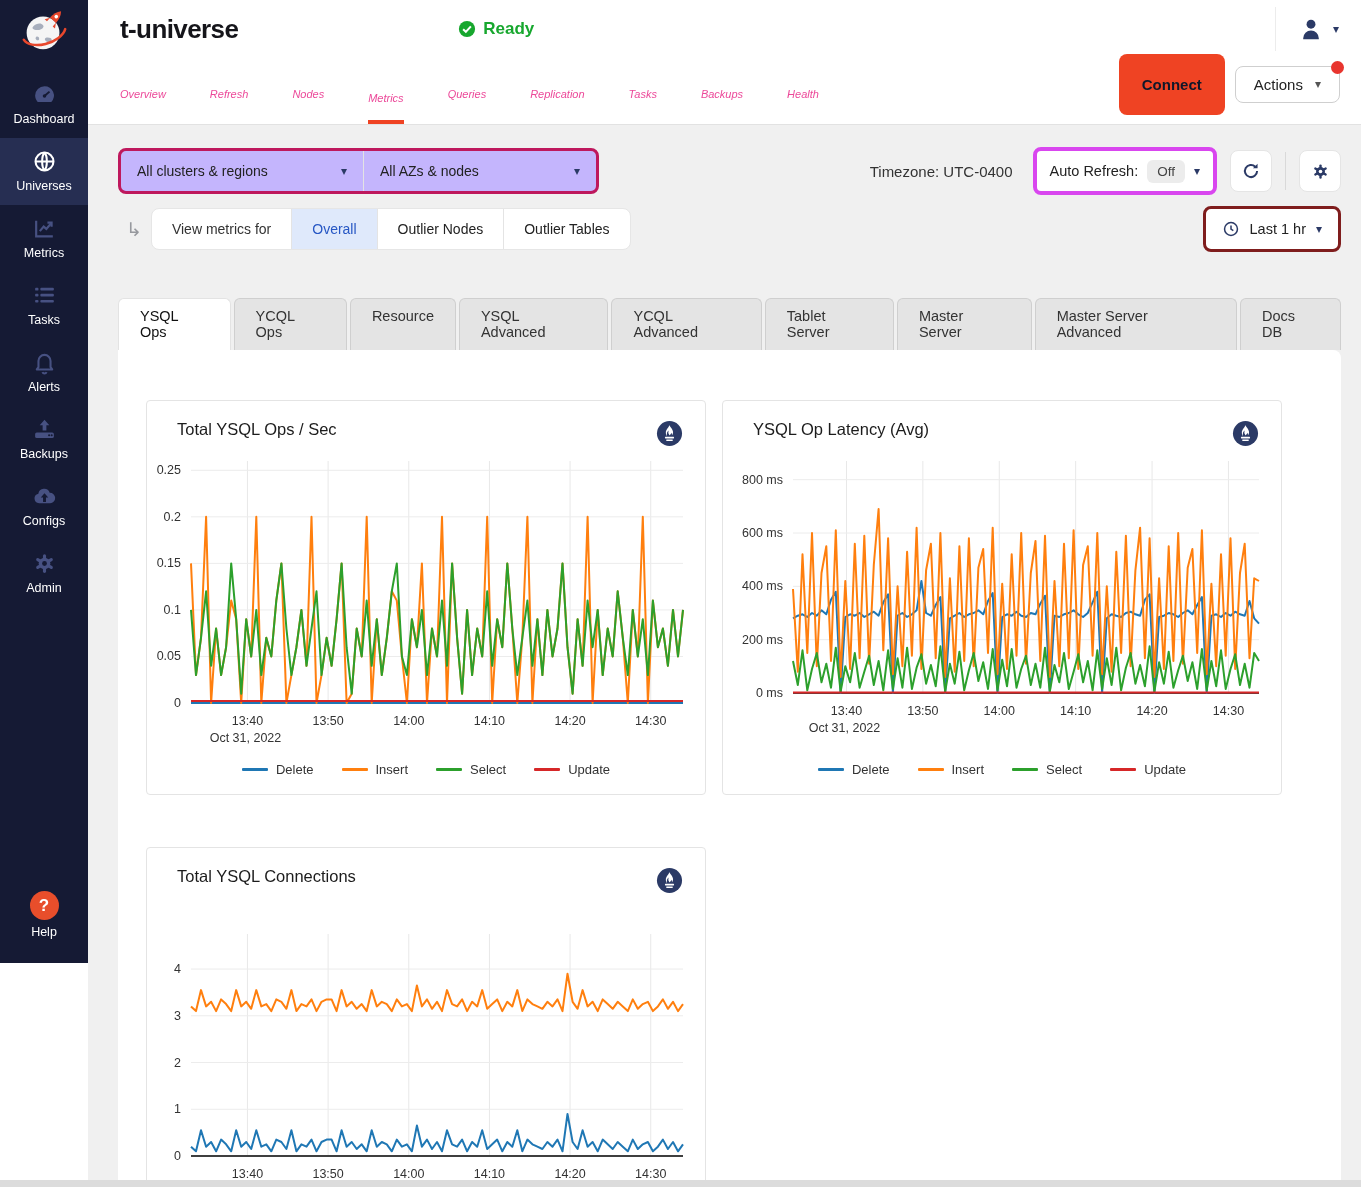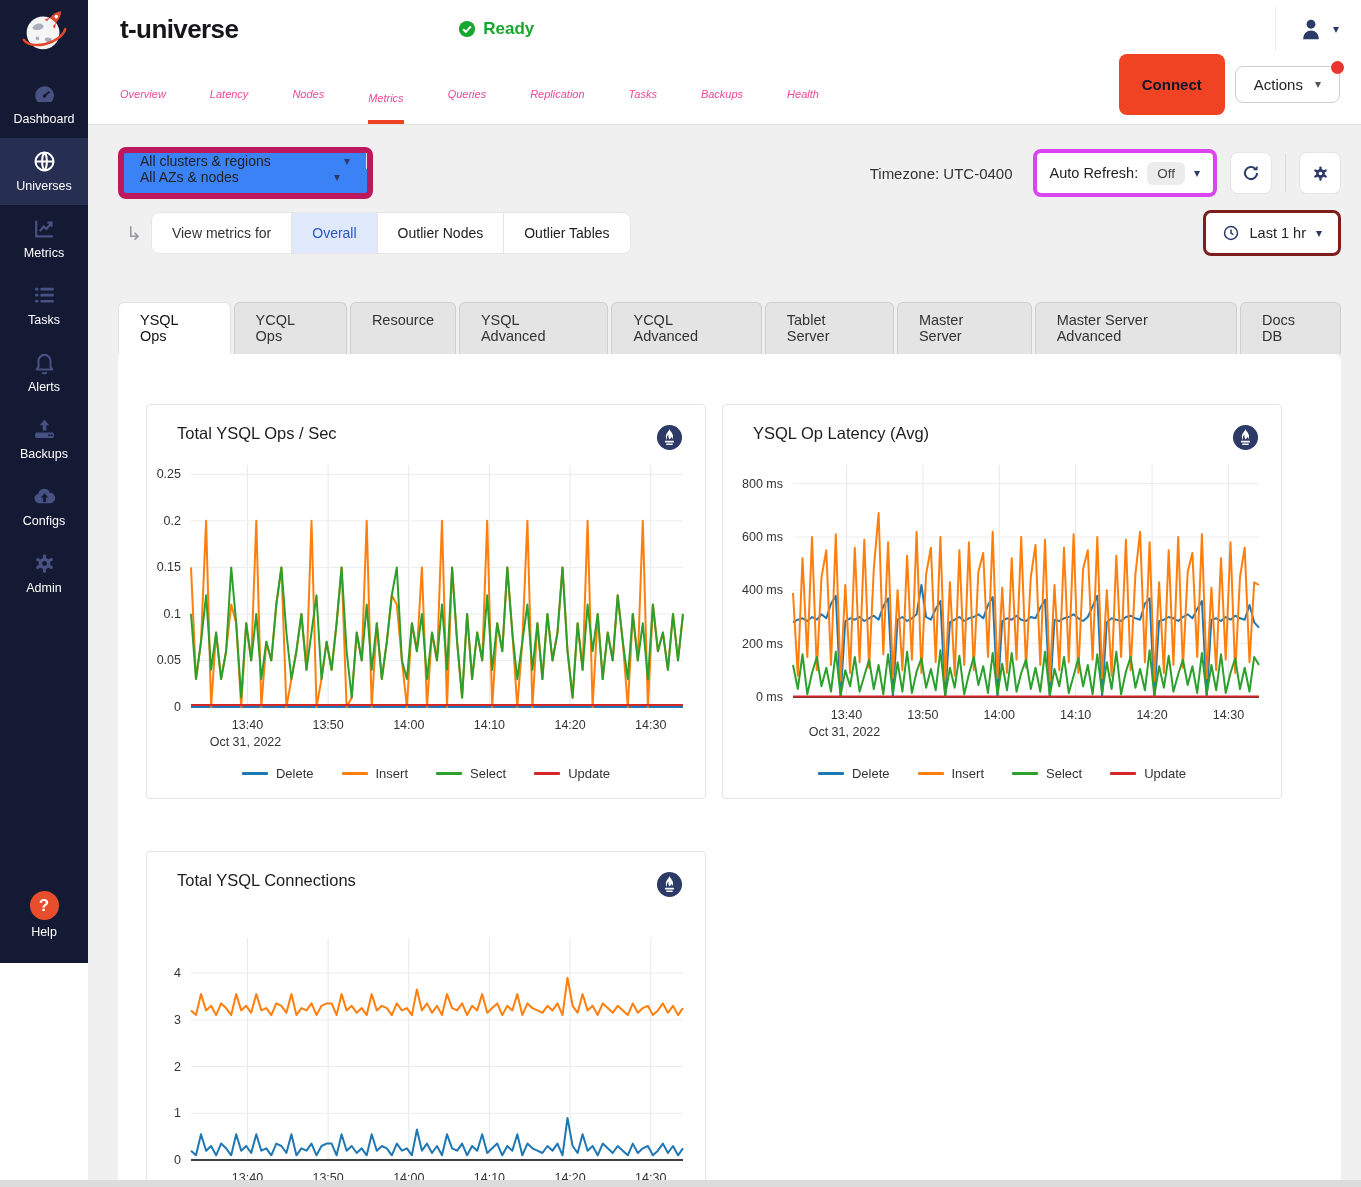--- a/index.html
+++ b/index.html
@@ -33,21 +33,21 @@
   .hnav .t.active{border-bottom-color:#ef4323;padding-bottom:16px;}
   .header-actions{margin-left:auto;display:flex;gap:10px;padding-right:21px;align-items:center;margin-bottom:14px;}
   .btn-connect{background:#ef4323;color:#0f172a;border:none;border-radius:8px;font-size:15px;font-weight:700;
                padding:22px 23px;cursor:pointer;font-family:inherit;}
   .btn-actions{background:#fff;border:1px solid #cfcfcf;border-radius:8px;font-size:15px;color:#222;
                padding:9px 18px;cursor:pointer;position:relative;font-family:inherit;display:flex;gap:12px;align-items:center;}
   .red-dot{position:absolute;top:-6px;right:-5px;width:13px;height:13px;border-radius:50%;background:#e8352e;}
   
   .content{background:#f0f0f0;height:1055px;box-sizing:border-box;padding:22px 20px 0 30px;position:relative;}
   .filters{display:flex;align-items:center;}
-  .select-group{display:flex;background:#3b82f6;border-radius:8px;border:6px solid #be185d;height:40px;flex-direction:column;}
+  .select-group{display:flex;background:#c4b5fd;border-radius:8px;border:3px solid #be185d;height:40px;}
   .sel{display:flex;align-items:center;justify-content:space-between;padding:0 16px;font-size:14px;color:#222;cursor:pointer;}
   .sel:first-child{width:210px;border-right:1px solid #e3e3e3;}
   .sel:last-child{width:200px;}
   .filters-right{margin-left:auto;display:flex;align-items:center;gap:13px;}
   .tz{font-size:15px;color:#333;margin-right:7px;}
   .auto-refresh{display:flex;align-items:center;gap:9px;background:#fff;border:4px solid #d946ef;border-radius:8px;
                 height:40px;padding:0 13px;font-size:14.5px;color:#222;}
   .pill{background:#ececec;border-radius:6px;padding:4px 10px;font-size:13.5px;color:#444;}
   .sq-btn{width:40px;height:40px;background:#fff;border:1px solid #e5e5e5;border-radius:8px;display:flex;
           align-items:center;justify-content:center;cursor:pointer;}
@@ -213,21 +213,21 @@
         <svg width="26" height="26" viewBox="0 0 24 24" fill="#2b3a66">
             <circle cx="12" cy="7.6" r="4.1"></circle>
             <path d="M4.8 20.6a7.2 7.2 0 0 1 14.4 0v.8H4.8z"></path>
           </svg>
         <span class="caret">▾</span>
       </span>
     </div>
     <div class="header-bottom">
       <div class="hnav">
         <span class="t">Overview</span>
-        <span class="t">Latency</span>
+        <span class="t">Refresh</span>
         <span class="t">Nodes</span>
         <span class="t active">Metrics</span>
         <span class="t">Queries</span>
         <span class="t">Replication</span>
         <span class="t">Tasks</span>
         <span class="t">Backups</span>
         <span class="t">Health</span>
       </div>
       <div class="header-actions">
         <button class="btn-connect">Connect</button>

